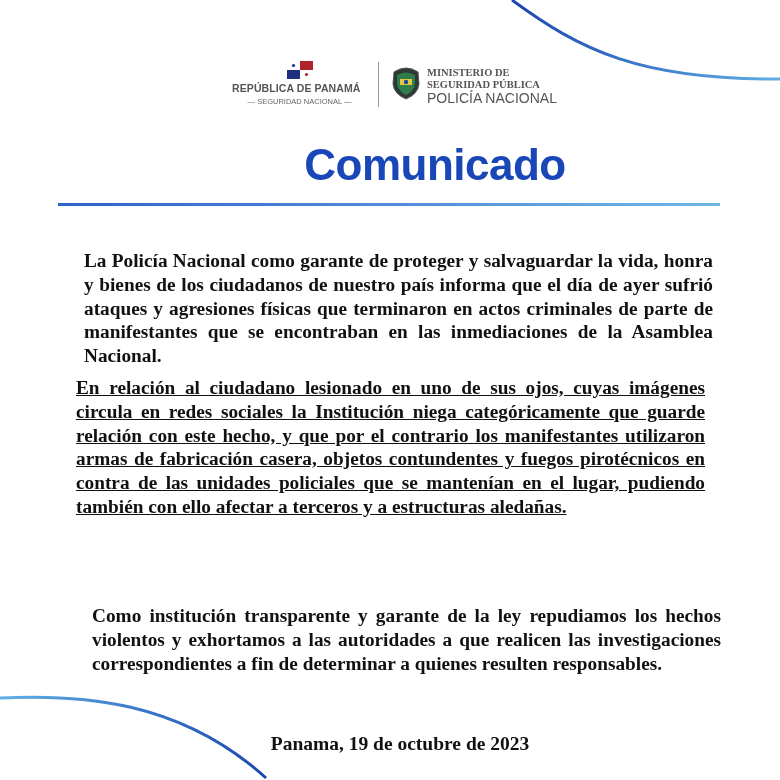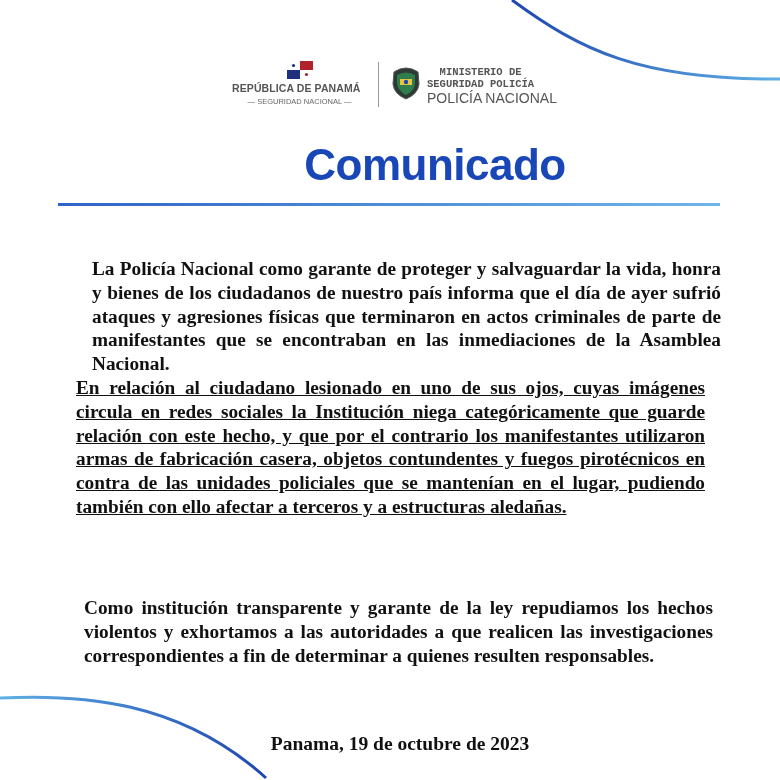--- a/index.html
+++ b/index.html
@@ -4,21 +4,21 @@
 <style>
   html, body { margin:0; padding:0; }
   body { width:780px; height:780px; background:#ffffff; position:relative; overflow:hidden; font-family:"Liberation Serif", serif; }
   .curve { position:absolute; left:0; top:0; width:780px; height:780px; pointer-events:none; }
   .header { position:absolute; left:0; top:55px; width:780px; height:60px; }
   .flag { position:absolute; left:287px; top:61px; width:26px; height:18px; }
   .gov-name { position:absolute; left:232px; top:82px; width:135px; text-align:left; font-family:"Liberation Sans", sans-serif; font-weight:bold; font-size:10.5px; color:#555; letter-spacing:0.1px; }
   .gov-sub { position:absolute; left:232px; top:97px; width:135px; text-align:center; font-family:"Liberation Sans", sans-serif; font-size:7.5px; color:#666; }
   .divider-v { position:absolute; left:378px; top:62px; width:1px; height:45px; background:#999; }
   .badge { position:absolute; left:390px; top:66px; width:32px; height:34px; }
-  .min1 { position:absolute; left:427px; top:67px; font-family:Liberation Mono, monospace; font-weight:bold; font-size:10.5px; color:#555; line-height:11.5px;text-align:center; }
+  .min1 { position:absolute; left:427px; top:67px; font-family:Liberation Serif, serif; font-weight:bold; font-size:10.5px; color:#555; line-height:11.5px; }
   .min3 { position:absolute; left:427px; top:90px; font-family:"Liberation Sans", sans-serif; font-size:14px; color:#555; }
   .title { position:absolute; left:0; top:140px; width:780px; text-align:center; font-family:"Liberation Sans", sans-serif; font-weight:bold; font-size:44px; color:#1a47b8; letter-spacing:-0.5px;padding-left:45px; }
   .rule { position:absolute; left:58px; top:203px; width:662px; height:3px; background:linear-gradient(90deg,#2f63c9,#6fb6e8); }
   .para { position:absolute; left:76px; width:629px; font-weight:bold; font-size:19.3px; line-height:23.8px; color:#111; text-align:justify; text-align-last:left; }
   .p1 { top:241px; }
   .p2 { top:376px;text-decoration:underline; }
   .p3 { top:588px; }
   .date { position:absolute; left:0; top:733px; width:800px; text-align:center; font-weight:bold; font-size:19.5px; color:#111; }
 </style>
 </head>
@@ -55,24 +55,24 @@
 <div class="divider-v"></div>
 
 <svg class="badge" viewBox="0 0 32 34">
   <path d="M4 6 Q16 -2 28 6 L29 18 Q28 28 16 33 Q4 28 3 18 Z" fill="#2d3a33" stroke="#555" stroke-width="1"></path>
   <path d="M7 9 Q16 4 25 9 L25 18 Q24 25 16 29 Q8 25 7 18 Z" fill="#2f7d4a"></path>
   <rect x="10" y="13" width="12" height="6" fill="#e6c93a"></rect>
   <circle cx="16" cy="16" r="2.2" fill="#1d46b0"></circle>
 </svg>
 <div class="min1">
   <div>MINISTERIO DE</div>
-  <div>SEGURIDAD POLICÍA</div>
+  <div>SEGURIDAD PÚBLICA</div>
 </div>
 <div class="min3">POLICÍA NACIONAL</div>
 
 <div class="title">Comunicado</div>
 <div class="rule"></div>
 
-<p class="para p1" style="margin:16px">La Policía Nacional como garante de proteger y salvaguardar la vida, honra y bienes de los ciudadanos de nuestro país informa que el día de ayer sufrió ataques y agresiones físicas que terminaron en actos criminales de parte de manifestantes que se encontraban en las inmediaciones de la Asamblea Nacional.</p>
+<p class="para p1" style="margin:8px">La Policía Nacional como garante de proteger y salvaguardar la vida, honra y bienes de los ciudadanos de nuestro país informa que el día de ayer sufrió ataques y agresiones físicas que terminaron en actos criminales de parte de manifestantes que se encontraban en las inmediaciones de la Asamblea Nacional.</p>
 <p class="para p2" style="margin:0">En relación al ciudadano lesionado en uno de sus ojos, cuyas imágenes circula en redes sociales la Institución niega categóricamente que guarde relación con este hecho, y que por el contrario los manifestantes utilizaron armas de fabricación casera, objetos contundentes y fuegos pirotécnicos en contra de las unidades policiales que se mantenían en el lugar, pudiendo también con ello afectar a terceros y a estructuras aledañas.</p>
-<p class="para p3" style="margin:8px">Como institución transparente y garante de la ley repudiamos los hechos violentos y exhortamos a las autoridades a que realicen las investigaciones correspondientes a fin de determinar a quienes resulten responsables.</p>
+<p class="para p3" style="margin:16px">Como institución transparente y garante de la ley repudiamos los hechos violentos y exhortamos a las autoridades a que realicen las investigaciones correspondientes a fin de determinar a quienes resulten responsables.</p>
 
 <div class="date">Panama, 19 de octubre de 2023</div>
 
 </body></html>

